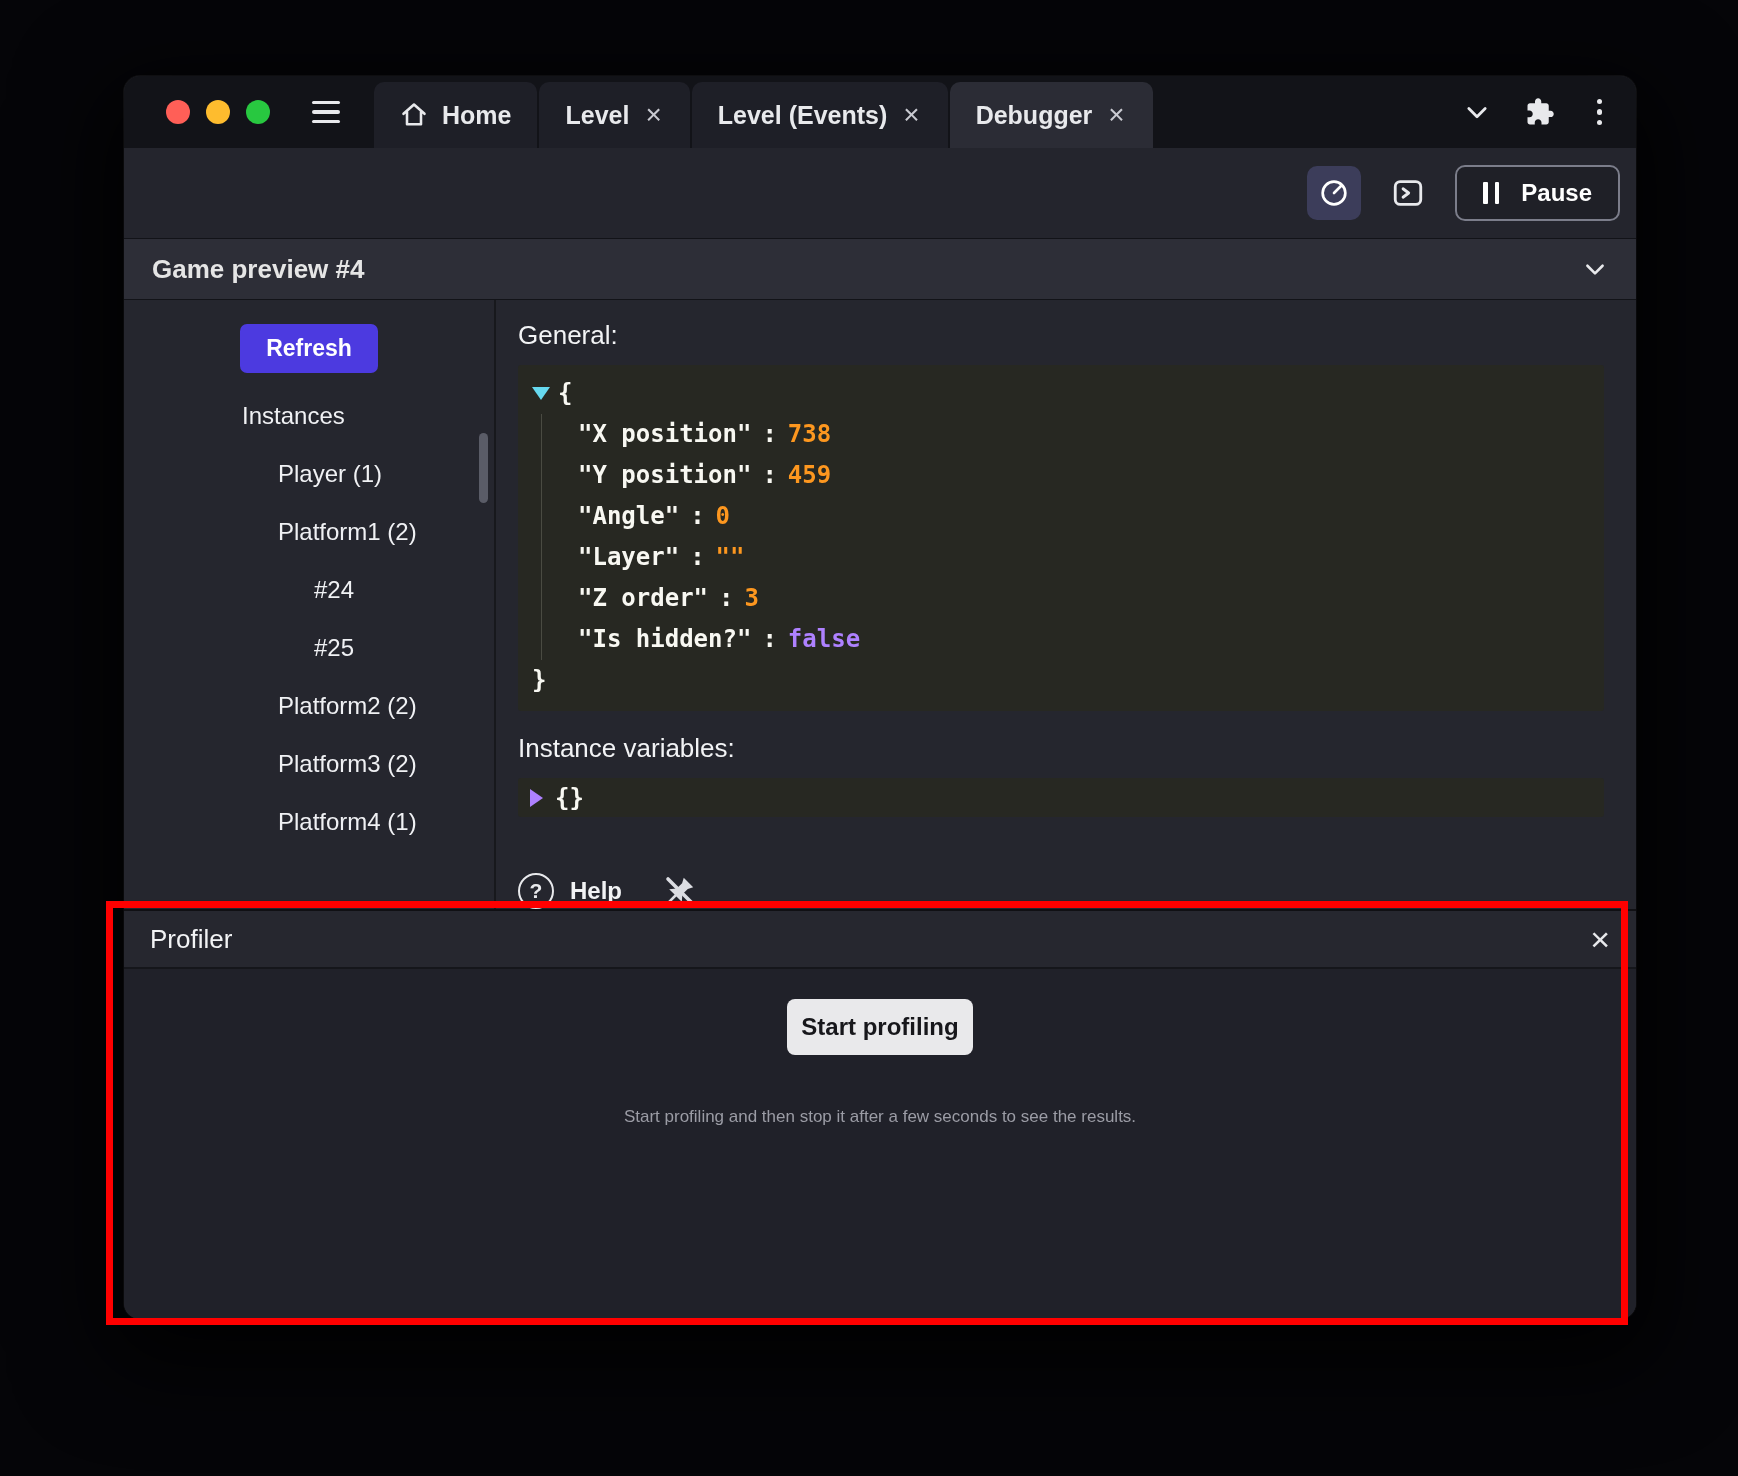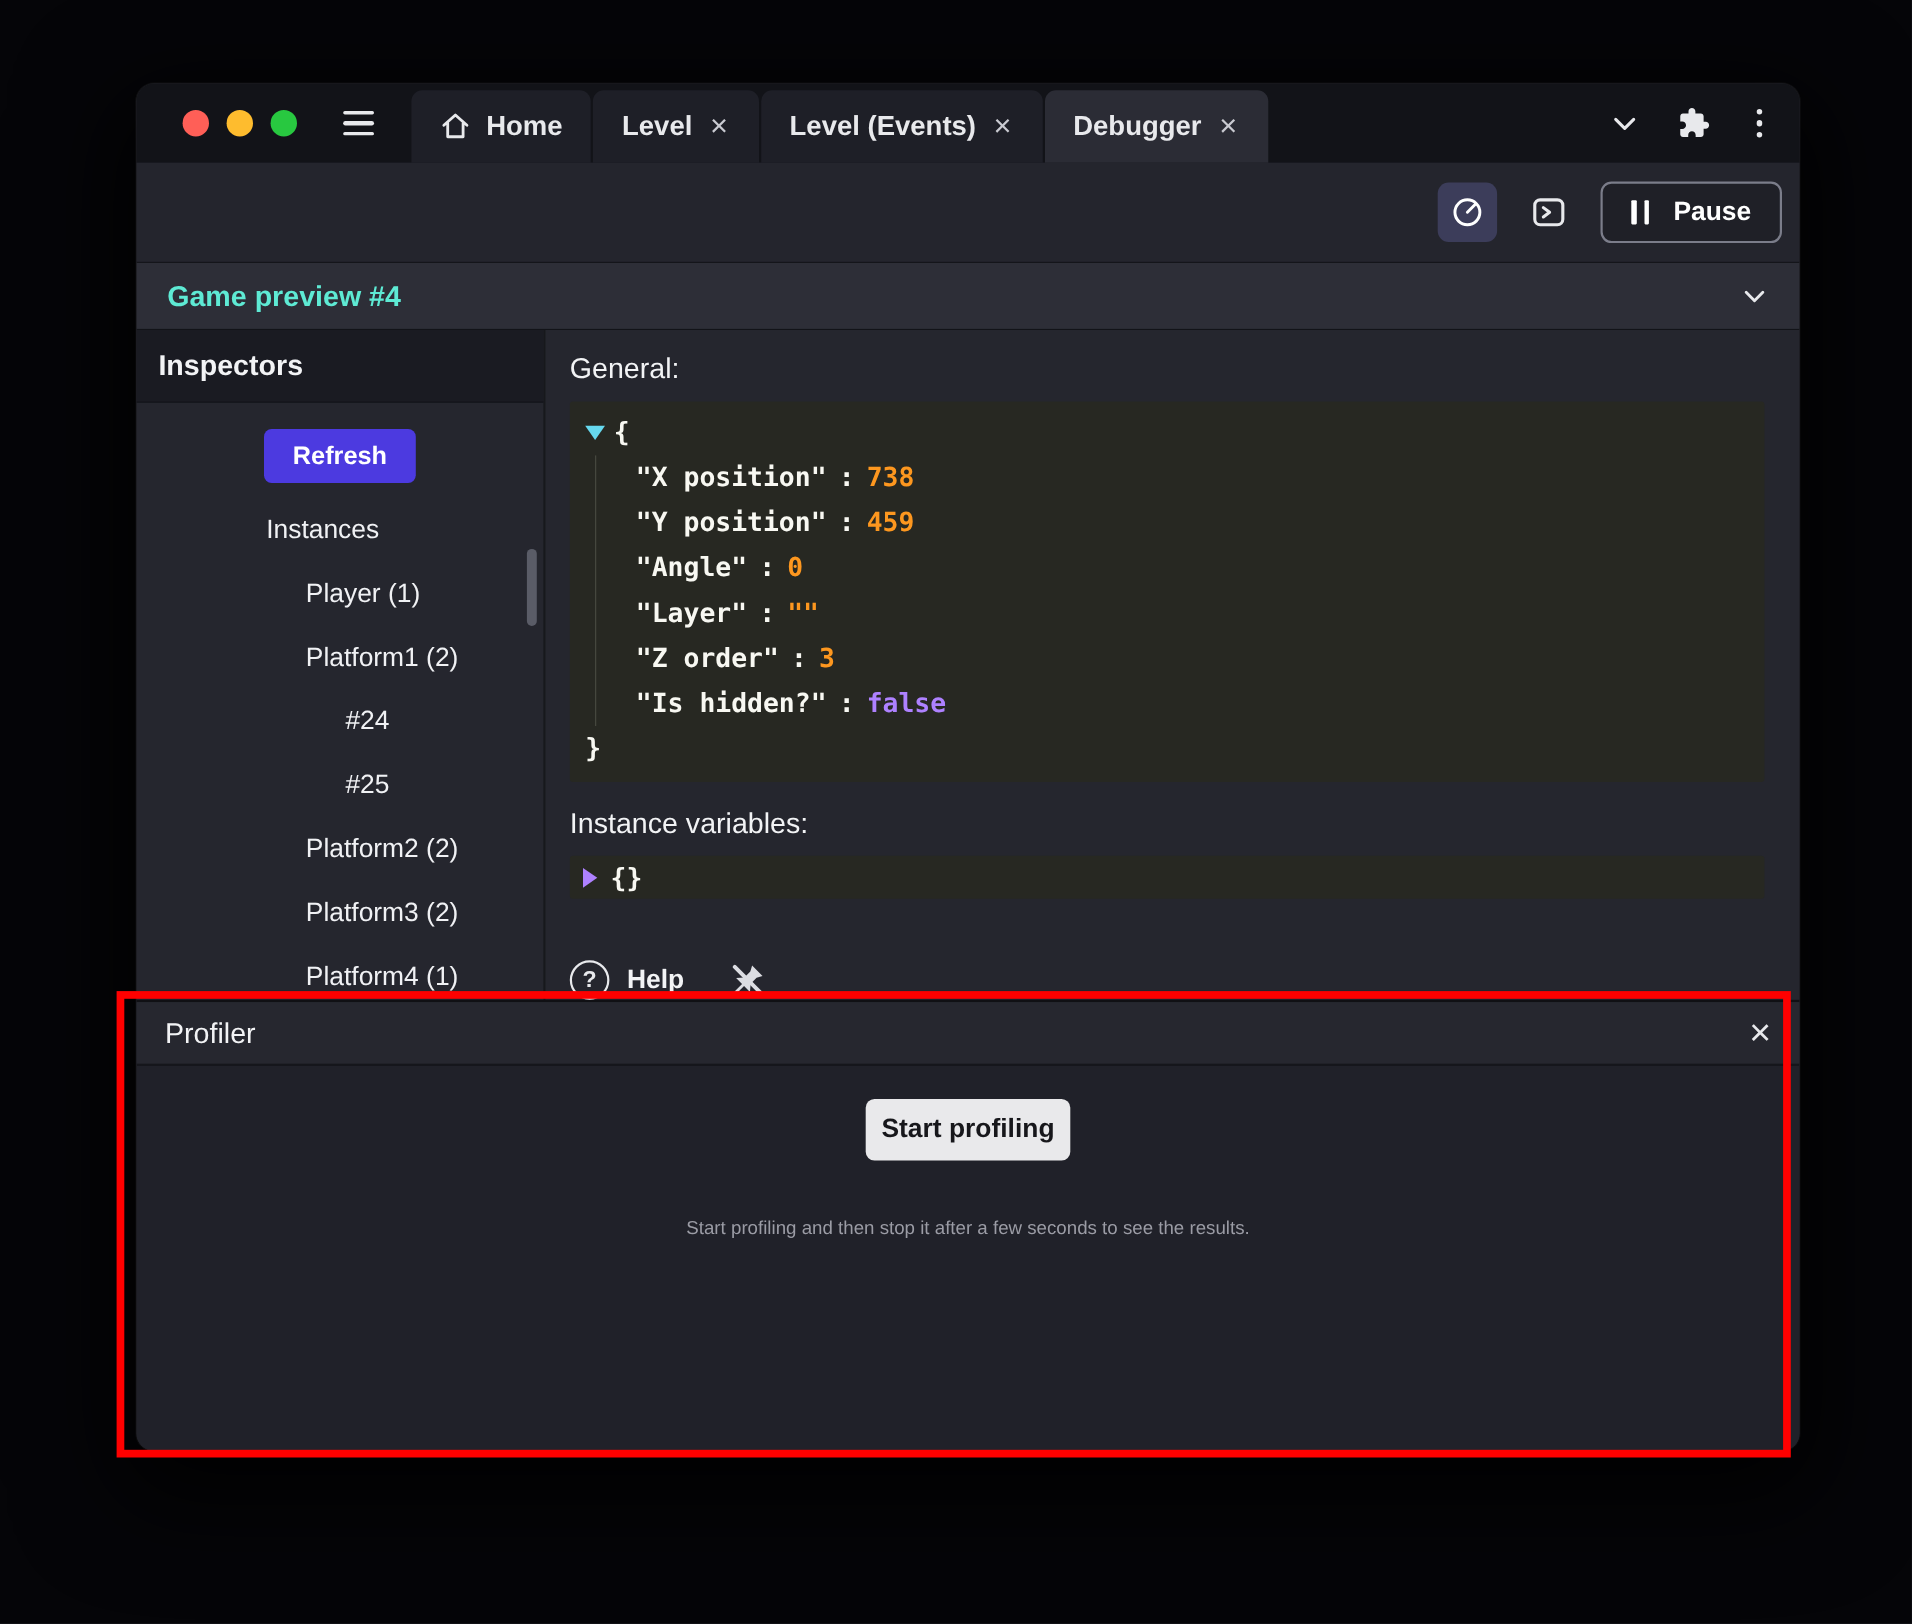--- a/index.html
+++ b/index.html
@@ -59,21 +59,21 @@
     font-size:24px; font-weight:700; font-family:"Liberation Sans", sans-serif;
   }
   .pause-glyph { display:flex; gap:7px; }
   .pause-glyph i { display:block; width:4.5px; height:22px; background:#fff; border-radius:1px; }
 
   
   .preview-bar {
     height:62px; background:#2d2e37; border-top:1px solid #121318; border-bottom:1px solid #121318;
     display:flex; align-items:center; padding:0 28px; flex:0 0 auto; cursor:pointer;
   }
-  .preview-bar .label { flex:1; font-size:26px; font-weight:700; color:#5eead4; }
+  .preview-bar .label { flex:1; font-size:26px; font-weight:700; color:#e5e5e5; }
 
   
   .content { display:flex; height:609px; flex:0 0 auto; }
   .sidebar { width:372px; flex:0 0 auto; border-right:2px solid #17181c; display:flex; flex-direction:column; background:#25262e; }
   .inspectors-header {
     height:66px; background:#1a1b22; border-bottom:1px solid #121318;
     display:flex; align-items:center; padding-left:20px;
     font-size:26px; font-weight:600; color:#f2f3f5; flex:0 0 auto;
   }
   .sidebar-body { position:relative; flex:1; overflow:hidden; }
@@ -234,23 +234,20 @@
     <span class="iconbtn">
       <svg width="26" height="26" viewBox="0 0 24 24">
           <path d="M5 9 L12 16 L19 9" fill="none" stroke="#e8e9ec" stroke-width="2.4" stroke-linecap="round" stroke-linejoin="round"></path>
         </svg>
     </span>
   </div>
 
   <div class="content">
 
     <aside class="sidebar">
-      <div class="inspectors-header">
-        <span>Inspectors</span>
-      </div>
       <div class="sidebar-body">
         <button class="refresh-btn">Refresh</button>
         <div class="tree">
           <div class="tree-item lvl0">
               <span>Instances</span>
             </div>
           <div class="tree-item lvl1">
               <span>Player (1)</span>
             </div>
           <div class="tree-item lvl1">

